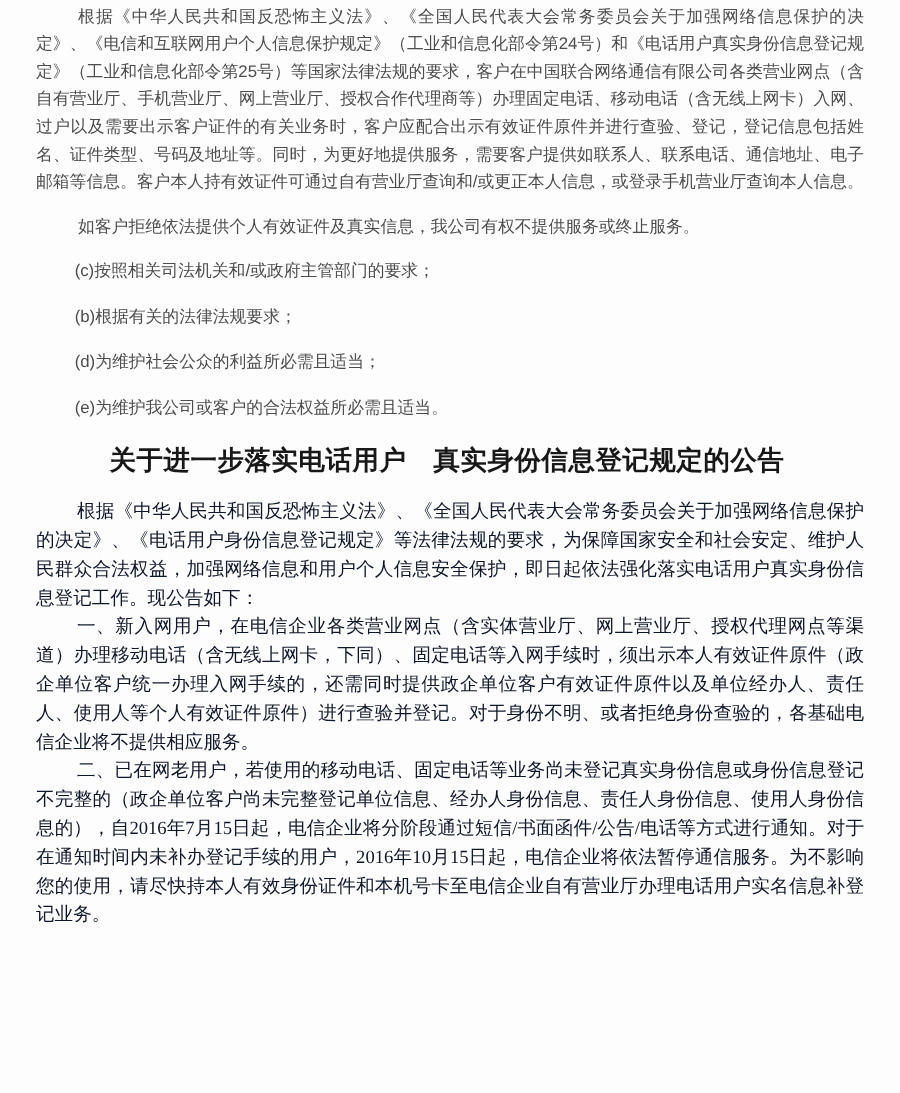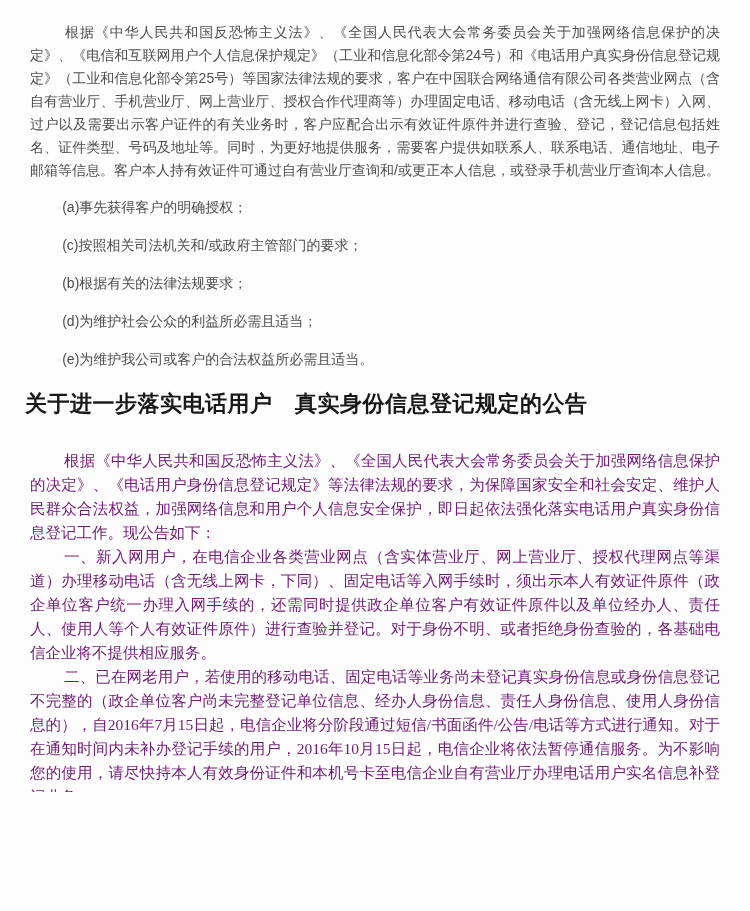--- a/index.html
+++ b/index.html
@@ -7,21 +7,21 @@
     padding: 0;
     width: 750px;
     height: 911px;
     background: #fdfdfd;
     overflow: hidden;
   }
   .doc {
     box-sizing: border-box;
     width: 750px;
     height: 792px;
-    padding: 21px 30px 0 30px;
+    padding: 2px 30px 0 30px;
     overflow: hidden;
   }
   
   .policy p {
     font-family: "Liberation Sans", "DejaVu Sans", sans-serif;
     font-size: 14px;
     line-height: 23px;
     color: #4d4d4d;
     text-align: justify;
     margin: 0 0 14px 0;
@@ -32,42 +32,42 @@
     margin: 0 0 15px 0;
   }
   
   .title {
     font-family: "Liberation Serif", "DejaVu Serif", serif;
     font-size: 22px;
     font-weight: 700;
     color: #181818;
     letter-spacing: 0.5px;
     line-height: 30px;
-    margin: 18px 0 30px -5px;
-    text-align: left;
+    margin: 18px 0 16px -5px;
+    text-align: center;
   }
   
   .announce p {
     font-family: "Liberation Serif", "DejaVu Serif", serif;
     font-size: 15.5px;
     line-height: 24px;
-    color: #701a75;
+    color: #0f172a;
     text-align: justify;
     margin: 0;
     text-indent: 2.2em;
   }
 </style>
 </head>
 <body>
 
 <div class="doc">
 
   <section class="policy">
     <p>根据《中华人民共和国反恐怖主义法》、《全国人民代表大会常务委员会关于加强网络信息保护的决定》、《电信和互联网用户个人信息保护规定》（工业和信息化部令第24号）和《电话用户真实身份信息登记规定》（工业和信息化部令第25号）等国家法律法规的要求，客户在中国联合网络通信有限公司各类营业网点（含自有营业厅、手机营业厅、网上营业厅、授权合作代理商等）办理固定电话、移动电话（含无线上网卡）入网、过户以及需要出示客户证件的有关业务时，客户应配合出示有效证件原件并进行查验、登记，登记信息包括姓名、证件类型、号码及地址等。同时，为更好地提供服务，需要客户提供如联系人、联系电话、通信地址、电子邮箱等信息。客户本人持有效证件可通过自有营业厅查询和/或更正本人信息，或登录手机营业厅查询本人信息。</p>
-    <p class="item">(a)事先获得客户的明确授权；</p>
+    <p>如客户拒绝依法提供个人有效证件及真实信息，我公司有权不提供服务或终止服务。</p>
     <p class="item">(c)按照相关司法机关和/或政府主管部门的要求；</p>
     <p class="item">(b)根据有关的法律法规要求；</p>
     <p class="item">(d)为维护社会公众的利益所必需且适当；</p>
     <p class="item">(e)为维护我公司或客户的合法权益所必需且适当。</p>
   </section>
 
   <h1 class="title">关于进一步落实电话用户　真实身份信息登记规定的公告</h1>
 
   <section class="announce">
     <p>根据《中华人民共和国反恐怖主义法》、《全国人民代表大会常务委员会关于加强网络信息保护的决定》、《电话用户身份信息登记规定》等法律法规的要求，为保障国家安全和社会安定、维护人民群众合法权益，加强网络信息和用户个人信息安全保护，即日起依法强化落实电话用户真实身份信息登记工作。现公告如下：</p>

